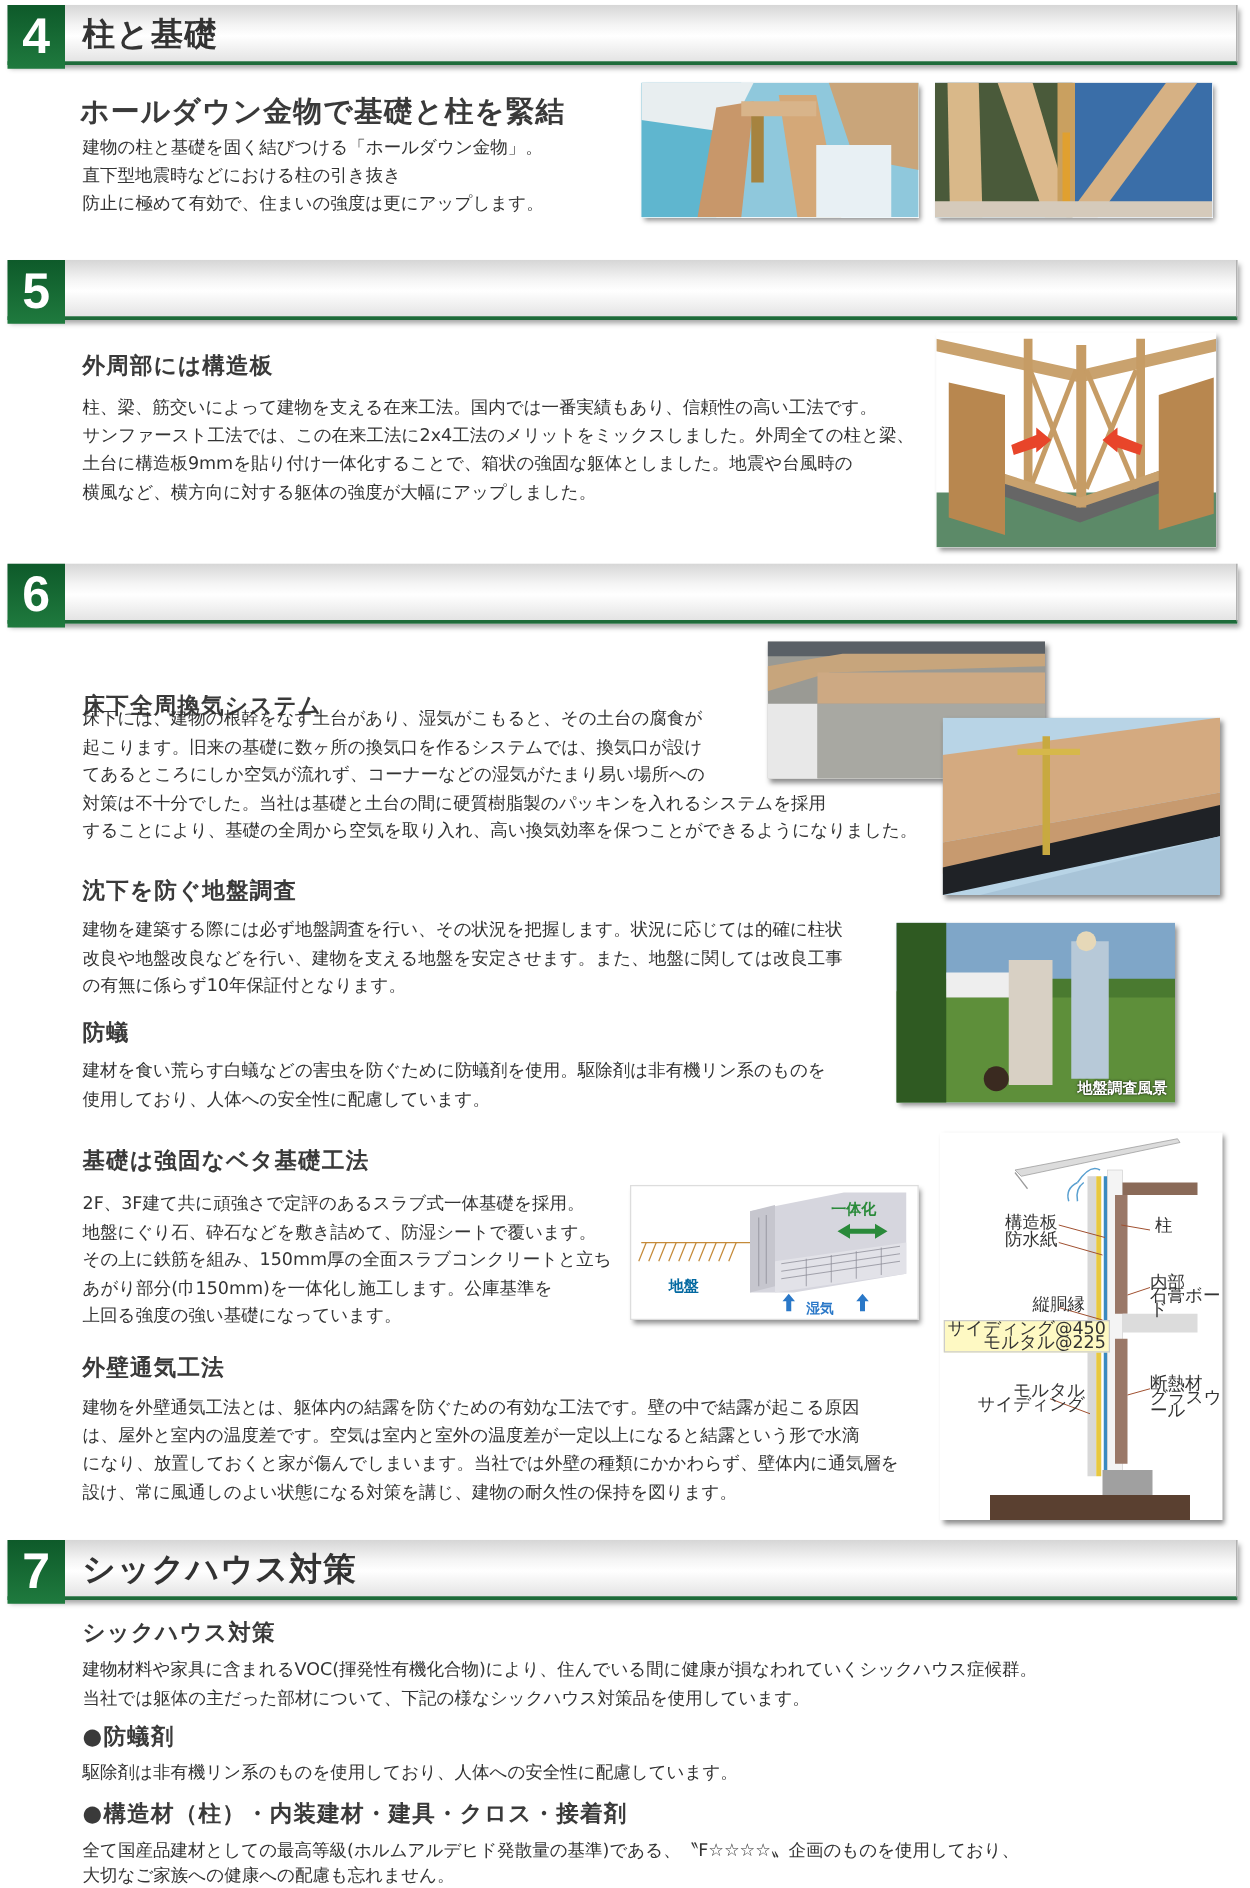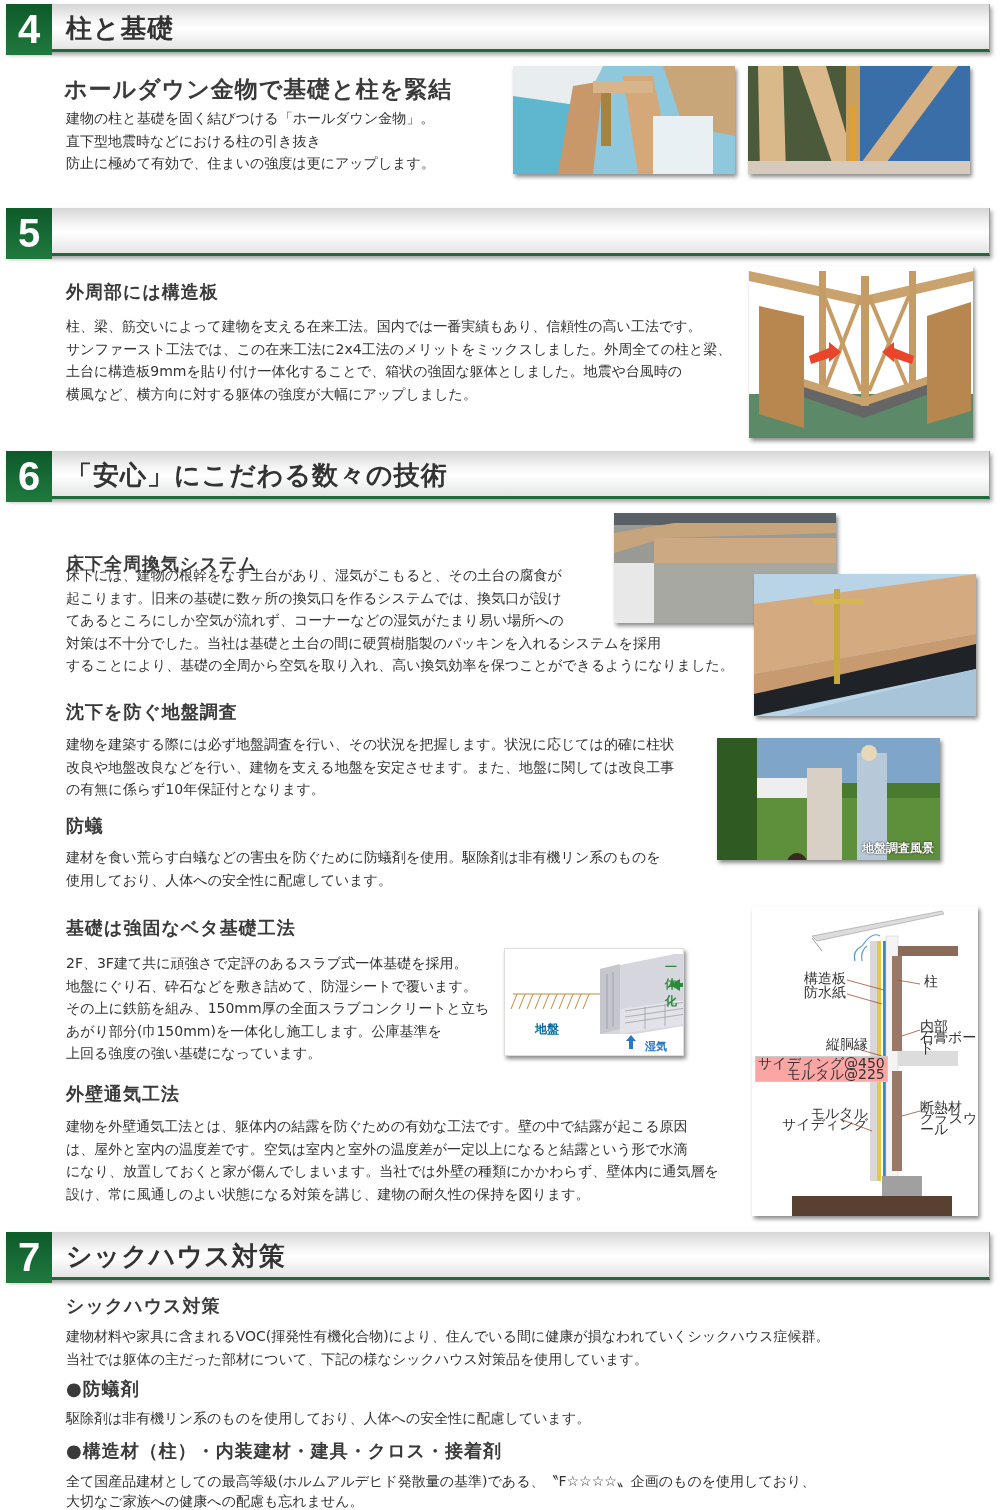--- a/index.html
+++ b/index.html
@@ -107,21 +107,20 @@
     <polygon points="45,110 115,132 180,110 180,118 115,140 45,118" fill="#c9a26e"></polygon>
     <polygon points="10,40 55,50 55,162 10,148" fill="#b8874f"></polygon>
     <polygon points="178,50 222,36 222,145 178,158" fill="#b8874f"></polygon>
     <polygon points="60,90 80,82 80,76 92,86 80,96 80,92 62,98" fill="#e8452a"></polygon>
     <polygon points="165,90 145,82 145,76 133,86 145,96 145,92 163,98" fill="#e8452a"></polygon>
   </svg>
 </div>
 
 <div class="section-header" style="top:451px;">
   <div class="section-num">6</div>
-  <div class="section-title">「安心」にこだわる数々の技術</div>
 </div>
 
 <div class="sub-title" style="left:66px; top:520px;margin-top:32px;">床下全周換気システム</div>
 <div class="body-text" style="left:66px; top:564px;">床下には、建物の根幹をなす土台があり、湿気がこもると、その土台の腐食が
 起こります。旧来の基礎に数ヶ所の換気口を作るシステムでは、換気口が設け
 てあるところにしか空気が流れず、コーナーなどの湿気がたまり易い場所への
 対策は不十分でした。当社は基礎と土台の間に硬質樹脂製のパッキンを入れるシステムを採用
 することにより、基礎の全周から空気を取り入れ、高い換気効率を保つことができるようになりました。</div>
 
 <div class="photo" style="left:614px; top:513px; width:222px; height:110px;">
@@ -144,21 +143,21 @@
     <rect x="80" y="15" width="6" height="95" fill="#c8a940"></rect>
     <rect x="60" y="25" width="50" height="5" fill="#d6b84a"></rect>
   </svg>
 </div>
 
 <div class="sub-title" style="left:66px; top:700px;">沈下を防ぐ地盤調査</div>
 <div class="body-text" style="left:66px; top:733px;">建物を建築する際には必ず地盤調査を行い、その状況を把握します。状況に応じては的確に柱状
 改良や地盤改良などを行い、建物を支える地盤を安定させます。また、地盤に関しては改良工事
 の有無に係らず10年保証付となります。</div>
 
-<div class="photo" style="left:717px; top:738px; width:223px; height:122px;">
+<div class="photo" style="left:717px; top:738px; width:223px; height:144px;">
   <svg width="223" height="146" viewBox="0 0 223 146">
     <rect width="223" height="146" fill="#7fa6c8"></rect>
     <rect x="0" y="55" width="223" height="91" fill="#5e8f3a"></rect>
     <rect x="0" y="0" width="40" height="146" fill="#2f5a22"></rect>
     <rect x="40" y="45" width="183" height="15" fill="#4a7a30"></rect>
     <rect x="40" y="40" width="55" height="20" fill="#eeeeee"></rect>
     <rect x="90" y="30" width="35" height="100" fill="#d8d0c4"></rect>
     <circle cx="80" cy="125" r="10" fill="#3a2a20"></circle>
     <rect x="140" y="15" width="30" height="110" fill="#b7c9d8"></rect>
     <circle cx="152" cy="15" r="8" fill="#e6d8b8"></circle>
@@ -170,21 +169,21 @@
 <div class="body-text" style="left:66px; top:846px;">建材を食い荒らす白蟻などの害虫を防ぐために防蟻剤を使用。駆除剤は非有機リン系のものを
 使用しており、人体への安全性に配慮しています。</div>
 
 <div class="sub-title" style="left:66px; top:916px;">基礎は強固なベタ基礎工法</div>
 <div class="body-text" style="left:66px; top:952px;">2F、3F建て共に頑強さで定評のあるスラブ式一体基礎を採用。
 地盤にぐり石、砕石などを敷き詰めて、防湿シートで覆います。
 その上に鉄筋を組み、150mm厚の全面スラブコンクリートと立ち
 あがり部分(巾150mm)を一体化し施工します。公庫基準を
 上回る強度の強い基礎になっています。</div>
 
-<div class="photo" style="left:504px; top:948px; width:180px; height:108px; background:#ffffff; border:1px solid #ddd;">
+<div class="photo" style="left:504px; top:948px; width:231px; height:108px; background:#ffffff; border:1px solid #ddd;">
   <svg width="224" height="108" viewBox="0 0 224 108" style="position:absolute;left:0;top:0;">
     <line x1="8" y1="45" x2="95" y2="45" stroke="#c48a3a" stroke-width="1"></line>
     <g stroke="#c48a3a" stroke-width="1">
       <line x1="12" y1="45" x2="6" y2="60"></line>
         <line x1="20" y1="45" x2="14" y2="60"></line>
       <line x1="28" y1="45" x2="22" y2="60"></line>
         <line x1="36" y1="45" x2="30" y2="60"></line>
       <line x1="44" y1="45" x2="38" y2="60"></line>
         <line x1="52" y1="45" x2="46" y2="60"></line>
       <line x1="60" y1="45" x2="54" y2="60"></line>
@@ -241,21 +240,21 @@
       <line x1="88" y1="213" x2="120" y2="225"></line>
       <line x1="150" y1="210" x2="168" y2="205"></line>
     </g>
   </svg>
   <span class="diag-label" style="left:52px; top:67px;">構造板</span>
   <span class="diag-label" style="left:52px; top:81px;font-family:Liberation Serif, serif;">防水紙</span>
   <span class="diag-label" style="left:172px; top:70px;">柱</span>
   <span class="diag-label" style="left:168px; top:115px;">内部
 石膏ボード</span>
   <span class="diag-label" style="left:55px; top:133px;padding-left:19px;">縦胴縁</span>
-  <span class="diag-label" style="left:3px; top:150px; border:1px solid #ccc; background:#fca5a5; padding:1px 2px; text-align:right;">サイディング@450
+  <span class="diag-label" style="left:3px; top:150px; border:1px solid #ccc; background:#fef9c3; padding:1px 2px; text-align:right;">サイディング@450
 モルタル@225</span>
   <span class="diag-label" style="left:168px; top:196px;">断熱材
 グラスウール</span>
   <span class="diag-label" style="left:30px; top:202px; text-align:right;">モルタル
 サイディング</span>
 </div>
 
 <div class="sub-title" style="left:66px; top:1082px;">外壁通気工法</div>
 <div class="body-text" style="left:66px; top:1115px;">建物を外壁通気工法とは、躯体内の結露を防ぐための有効な工法です。壁の中で結露が起こる原因
 は、屋外と室内の温度差です。空気は室内と室外の温度差が一定以上になると結露という形で水滴

